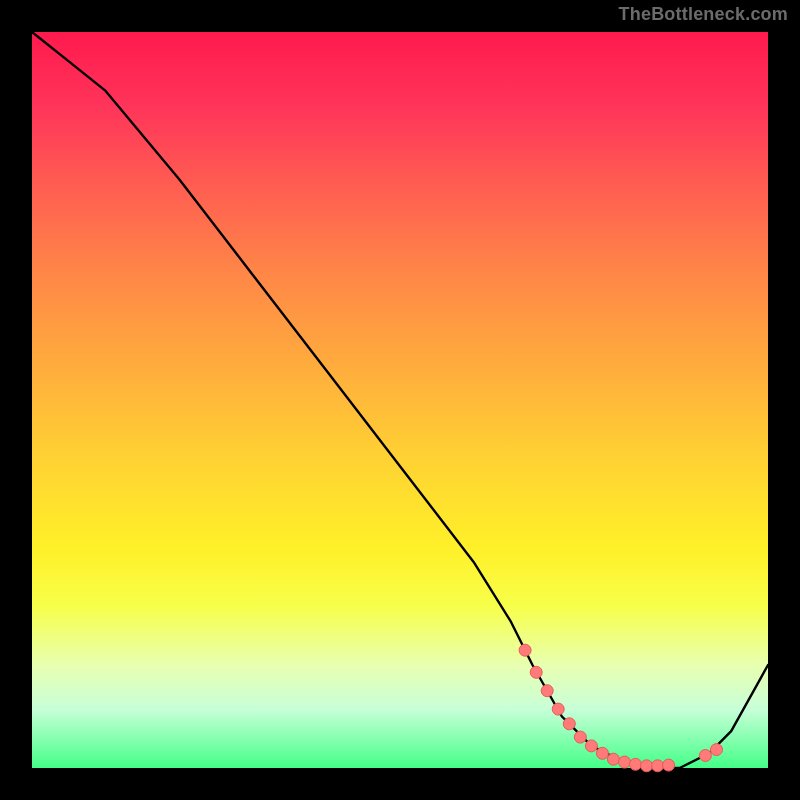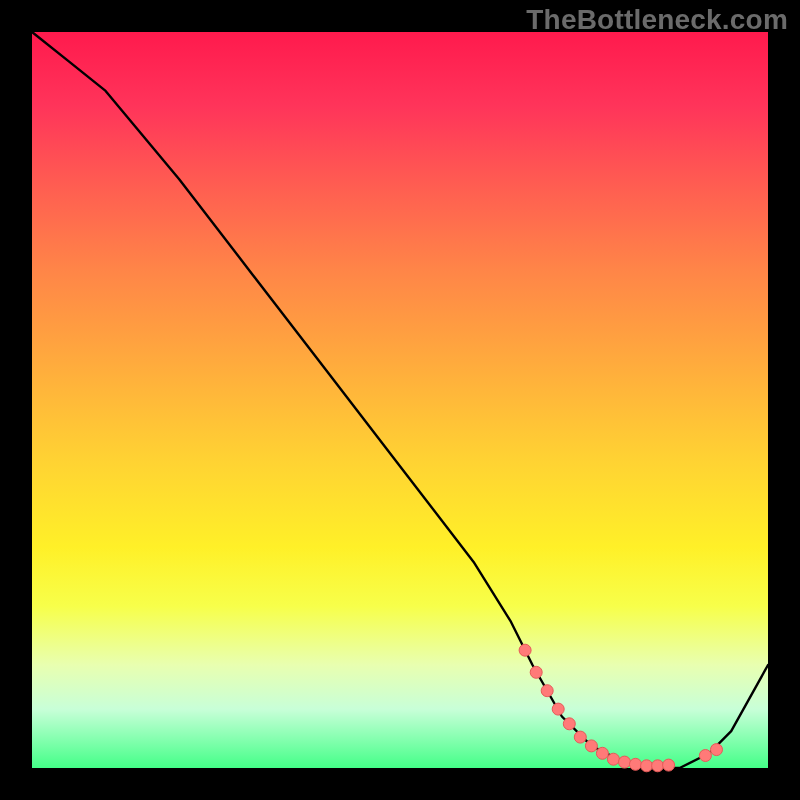--- a/index.html
+++ b/index.html
@@ -46,21 +46,21 @@
     top: 32px;
     width: 736px;
     height: 736px;
     overflow: visible;
   }
   .attribution {
     position: absolute;
     top: 4px;
     right: 12px;
     font-family: Arial, Helvetica, sans-serif;
-    font-size: 28px;
+    font-size: 18px;
     font-weight: 600;
     color: #6b6b6b;
     letter-spacing: 0.2px;
   }
 </style>
 </head>
 <body>
 
 <div class="frame">
   <div class="plot"></div>

